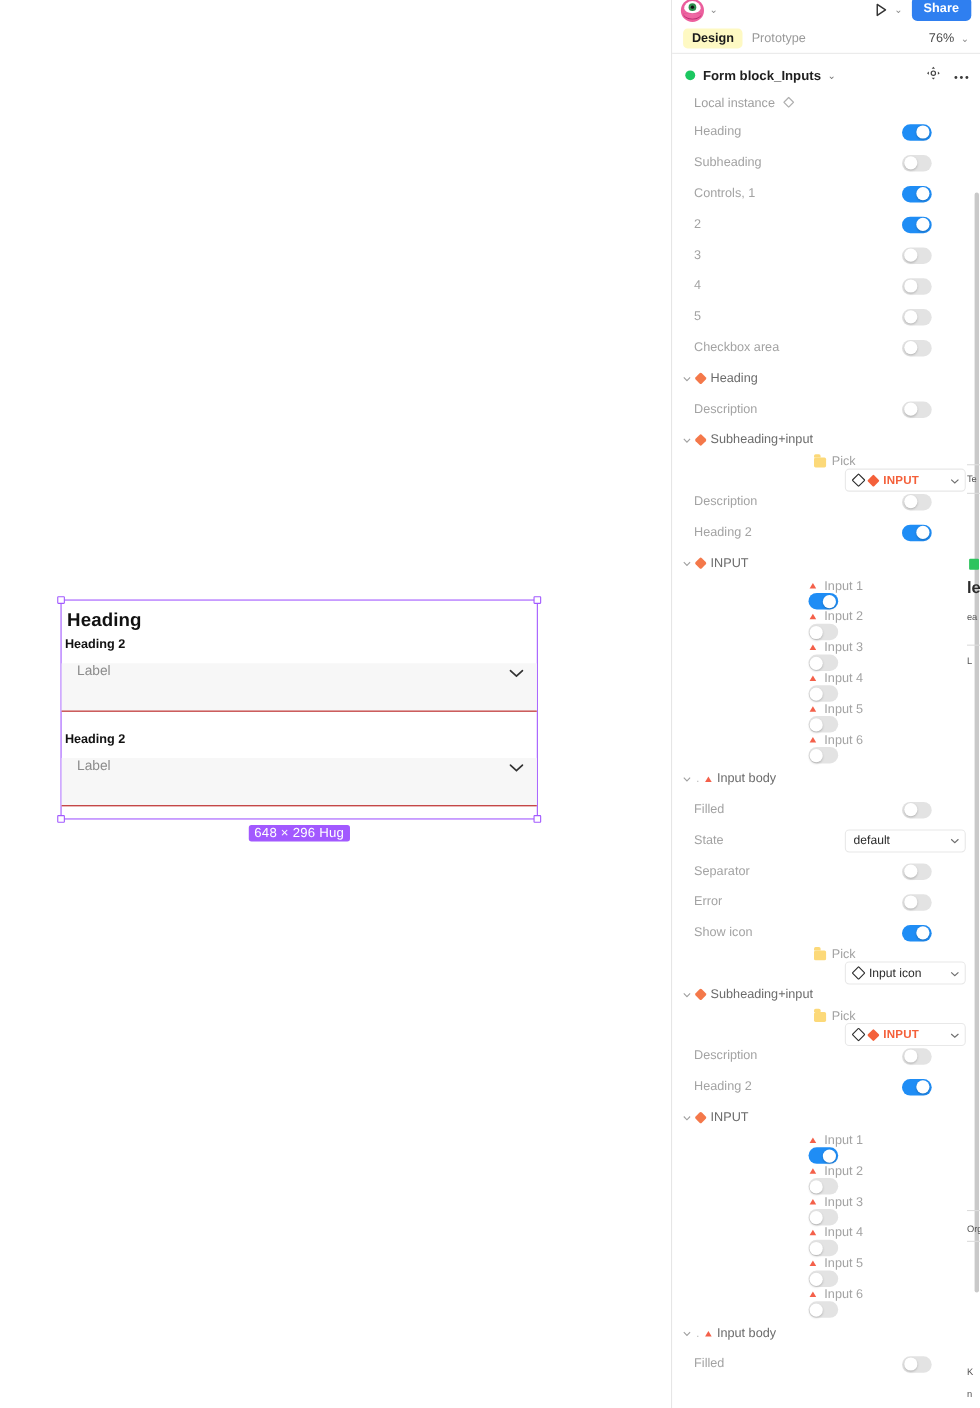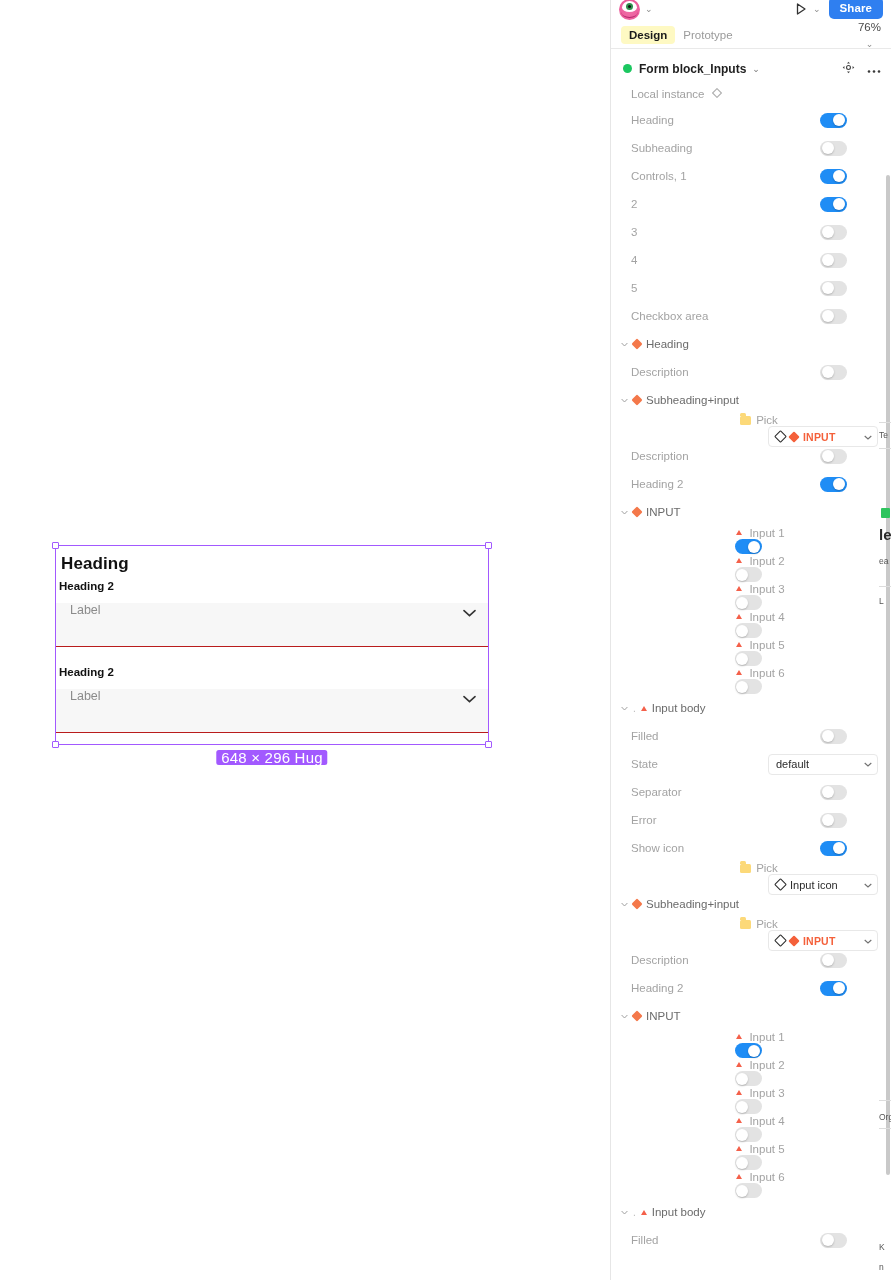--- a/index.html
+++ b/index.html
@@ -43,21 +43,21 @@
   .handle {
     position:absolute; width:7px; height:7px; background:#fff;
     border:1.4px solid #a259ff; border-radius:1px;
   }
   .h-tl{left:-4px; top:-4px;} .h-tr{right:-4px; top:-4px;}
   .h-bl{left:-4px; bottom:-4px;} .h-br{right:-4px; bottom:-4px;}
 
   #dim-badge {
     position:absolute; left:50%; transform:translateX(-50%);
     top:205px; background:#a259ff; color:#fff;
-    font-size:15px; line-height:13px; padding:1px 5px; border-radius:2.5px;
+    font-size:12px; line-height:13px; padding:1px 5px; border-radius:2.5px;
     white-space:nowrap; letter-spacing:0.2px;
   }
 
   
   #panel {
     position:absolute; right:0; top:0; width:281px; height:1280px;
     background:#ffffff; border-left:1px solid #e6e6e6;
     overflow:hidden;
   }
   #topbar {
@@ -101,21 +101,21 @@
   #tabbar {
     height:27px; display:flex; align-items:center; padding:0 10px;
     border-bottom:1px solid #e9e9e9;
   }
   .tab {
     font-size:11.5px; padding:3px 8px; border-radius:4px; color:#9a9a9a;
   }
   .tab.active { background:#fef9c3; color:#1a1a1a; font-weight:700; }
   .zoomwrap {
     margin-left:auto; display:flex; align-items:center; gap:6px;
-    font-size:11.5px; color:#4a4a4a;flex-direction:column;
+    font-size:11.5px; color:#4a4a4a;
   }
 
   #comp-header {
     height:27px; display:flex; align-items:center; padding:0 10px 0 12px;
     margin-top:6px;
   }
   .green-dot {
     width:9px; height:9px; border-radius:50%; background:#1bc760;
     margin-right:7px; flex:0 0 auto;
   }

